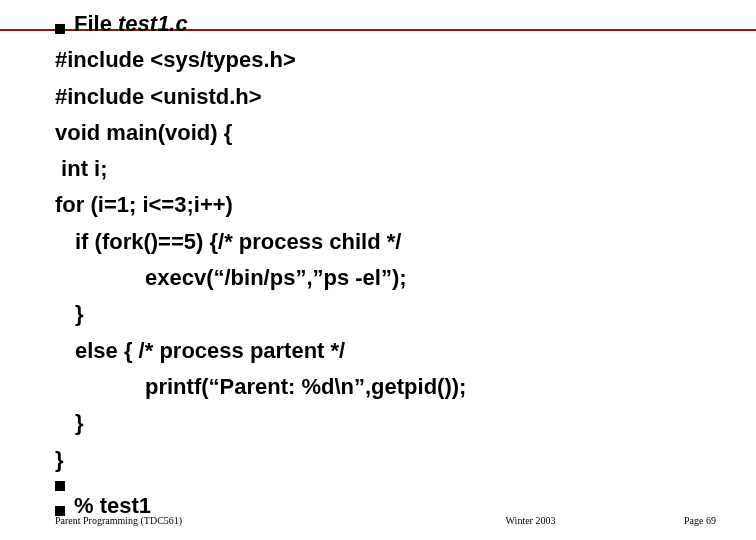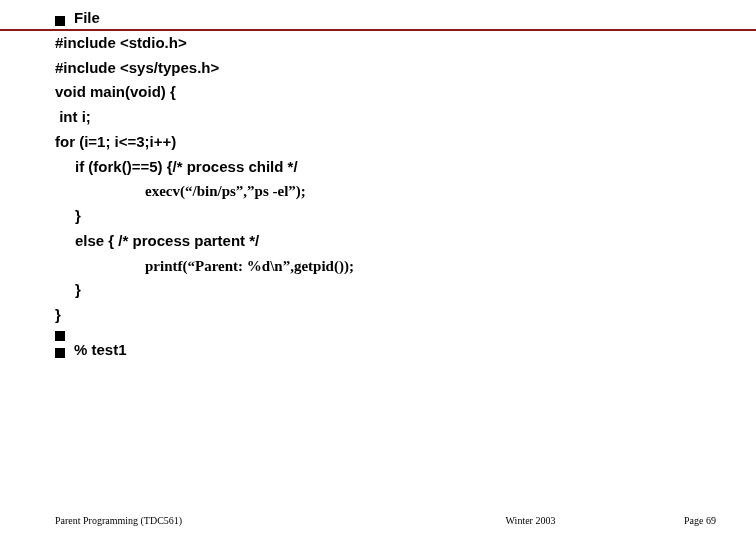--- a/index.html
+++ b/index.html
@@ -1,44 +1,45 @@
 <!DOCTYPE html>
 <html><head>
 <meta charset="utf-8">
 <style>
   * { margin: 0; padding: 0; box-sizing: border-box; }
   html, body { width: 756px; height: 540px; background: #fff; font-family: Arial, Helvetica, sans-serif; }
   .slide { position: relative; width: 756px; height: 540px; background: #fff; }
   .rule { position: absolute; left: 0; right: 0; top: 29px; height: 2px; background: #8b1a1a; }
   .content { position: absolute; left: 55px; top: 6px; width: 660px; }
-  .line { font-size: 15px; font-weight: bold; color: #000; line-height: 1.65; white-space: pre; }
+  .line { font-size: 22px; font-weight: bold; color: #000; line-height: 1.65; white-space: pre; }
   .bullet-line { display: flex; align-items: baseline; }
   .bullet { display: inline-block; width: 10px; height: 10px; background: #000; margin-right: 9px; flex: 0 0 10px; position: relative; top: 3px; }
   .filename { font-style: italic; }
   .indent1 { padding-left: 20px; }
-  .indent2 { padding-left: 90px; font-family: Liberation Serif, serif; }
+  .indent2 { padding-left: 90px; }
   .footer { position: absolute; left: 55px; right: 40px; bottom: 14px; display: flex; justify-content: space-between; font-size: 10px; font-family: "Times New Roman", Times, serif; color: #000; }
   .footer .center { position: absolute; left: 0; right: 0; text-align: center; pointer-events: none; }
   .footer .center span { margin-left: 290px; }
 </style>
 </head>
 <body>
 
 <div class="slide">
   <div class="rule"></div>
 
   <div class="content">
 
     <div class="line bullet-line">
       <span class="bullet"></span>
       <span>File </span>
+      <span class="filename">test1.c</span>
     </div>
 
-    <div class="line">#include &lt;stdio.h&gt;</div>
     <div class="line">#include &lt;sys/types.h&gt;</div>
+    <div class="line">#include &lt;unistd.h&gt;</div>
     <div class="line">void main(void) {</div>
     <div class="line"> int i;</div>
     <div class="line">for (i=1; i&lt;=3;i++)</div>
     <div class="line indent1">if (fork()==5) {/* process child */</div>
     <div class="line indent2">execv(“/bin/ps”,”ps -el”);</div>
     <div class="line indent1">}</div>
     <div class="line indent1">else { /* process partent */</div>
     <div class="line indent2">printf(“Parent: %d\n”,getpid());</div>
     <div class="line indent1">}</div>
     <div class="line">}</div>

